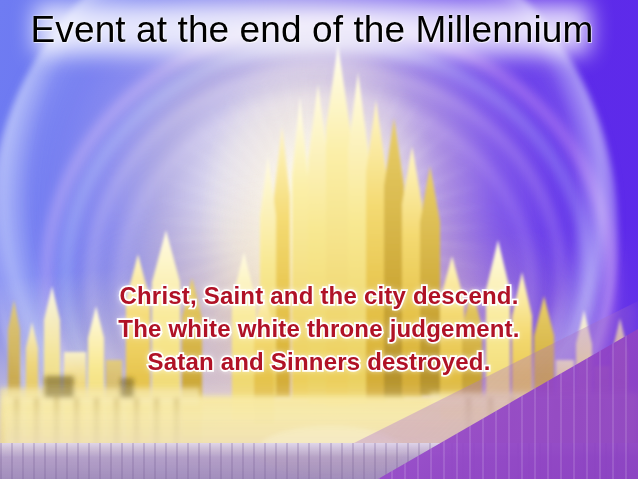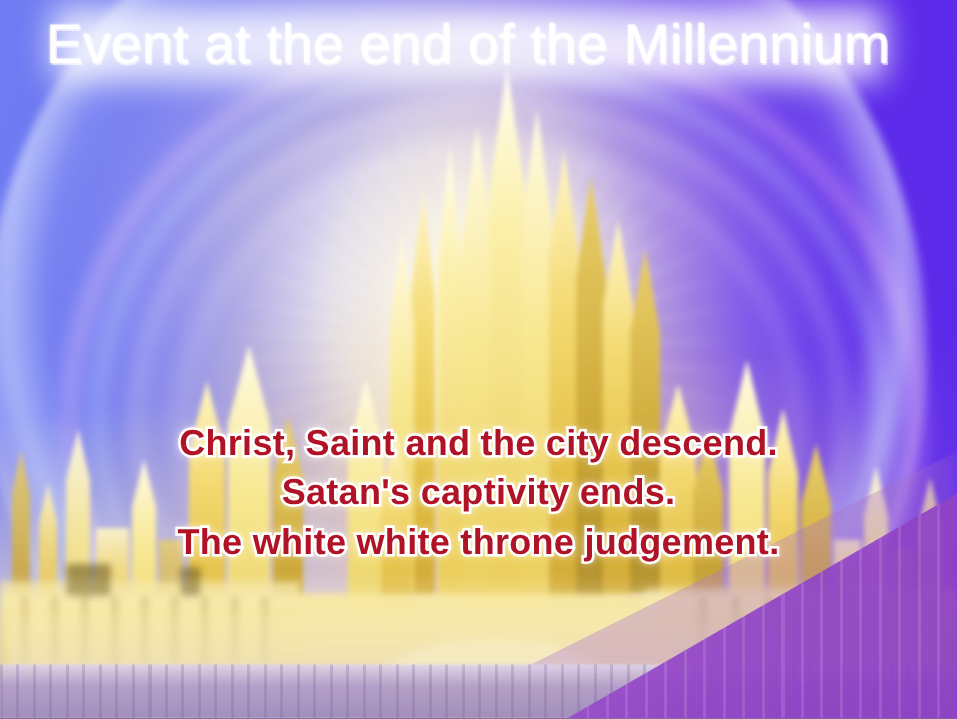--- a/index.html
+++ b/index.html
@@ -179,21 +179,21 @@
     position:absolute;inset:0;
     background:rgba(255,255,255,.80);
     border-radius:6px;
     filter:blur(11px);
   }
   .title{
     position:absolute;inset:0;
     display:flex;align-items:center;justify-content:center;
     font-size:37px;
     line-height:1;
-    color:#ffffff;
+    color:#000000;
     white-space:nowrap;
     letter-spacing:.1px;
     text-shadow:
       0 0 2px rgba(255,255,255,.9),
       1px 1px 0 rgba(255,255,255,.55);
   }
 
   
   .body-block{
     position:absolute;left:0;top:279px;width:638px;
@@ -352,17 +352,17 @@
   <div class="wedge"></div>
   <div class="wedge-streaks"></div>
 
   <div class="title-wrap">
     <div class="title-glow"></div>
     <div class="title">Event at the end of the Millennium</div>
   </div>
 
   <div class="body-block">
     <div class="line">Christ, Saint and the city descend.</div>
-    <div class="line">Satan's captivity ends.</div>
     <div class="line">The white white throne judgement.</div>
+    <div class="line">Satan and Sinners destroyed.</div>
   </div>
 
 </div>
 
 </body></html>

